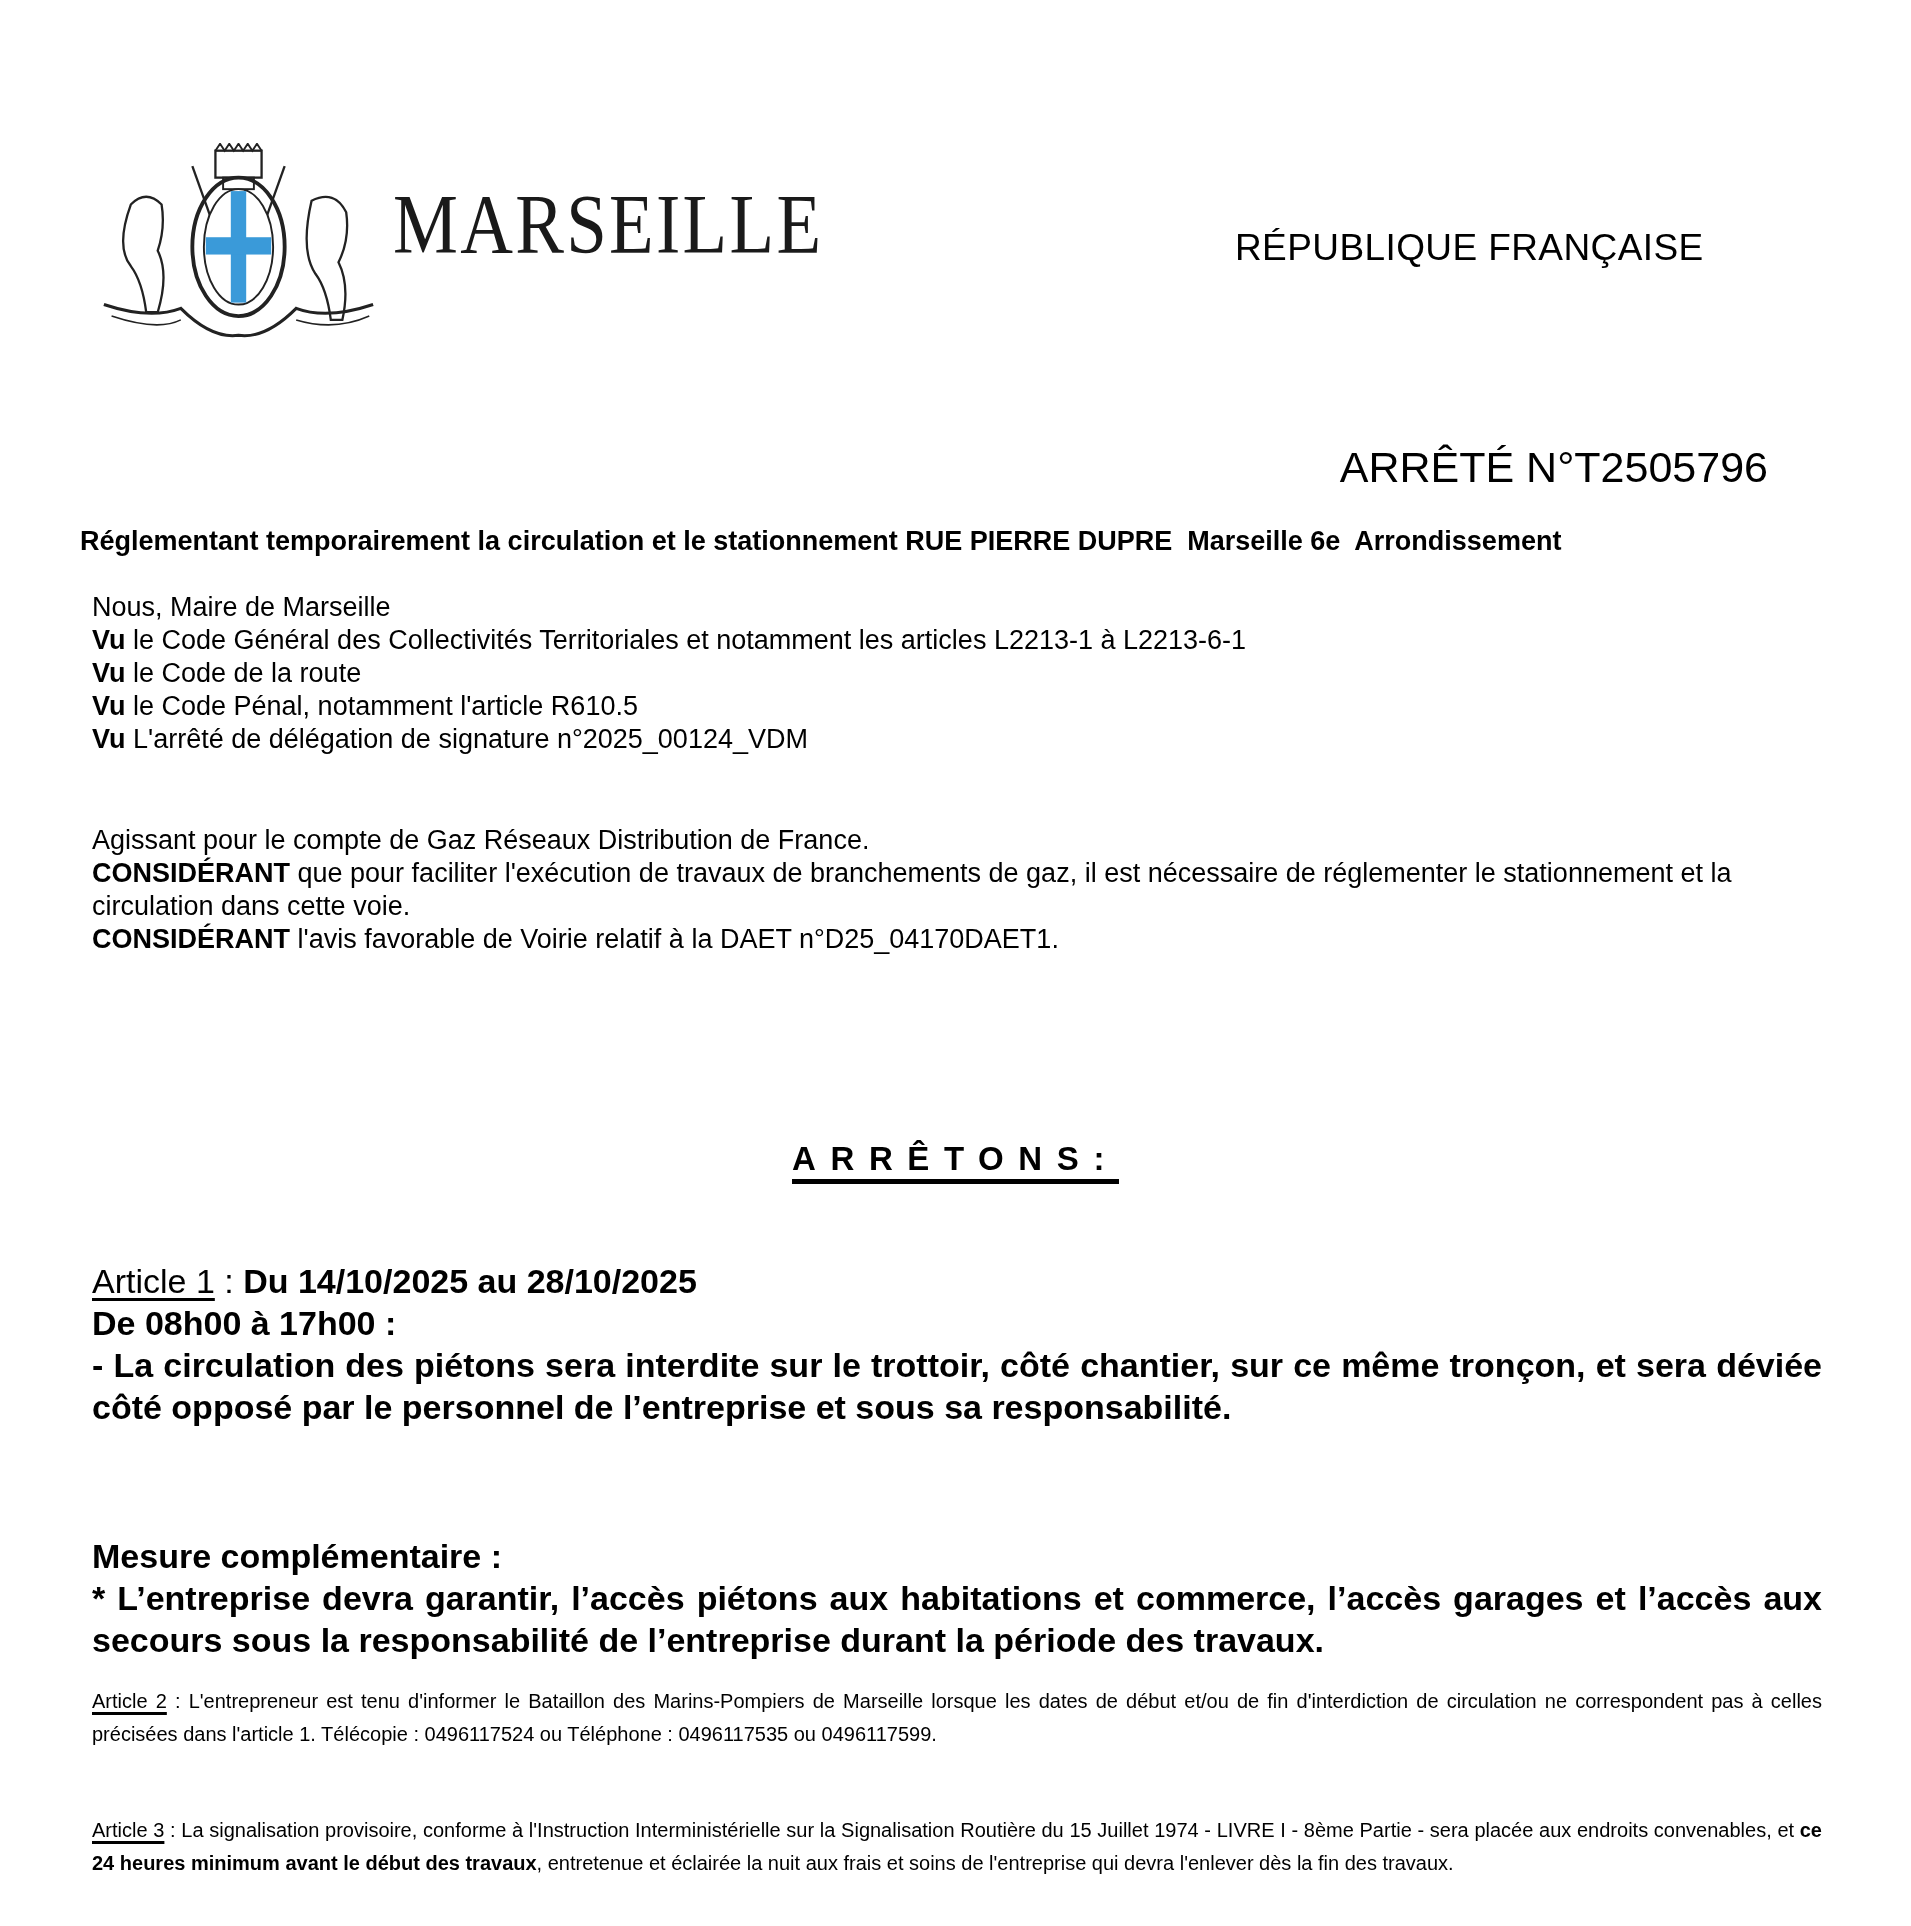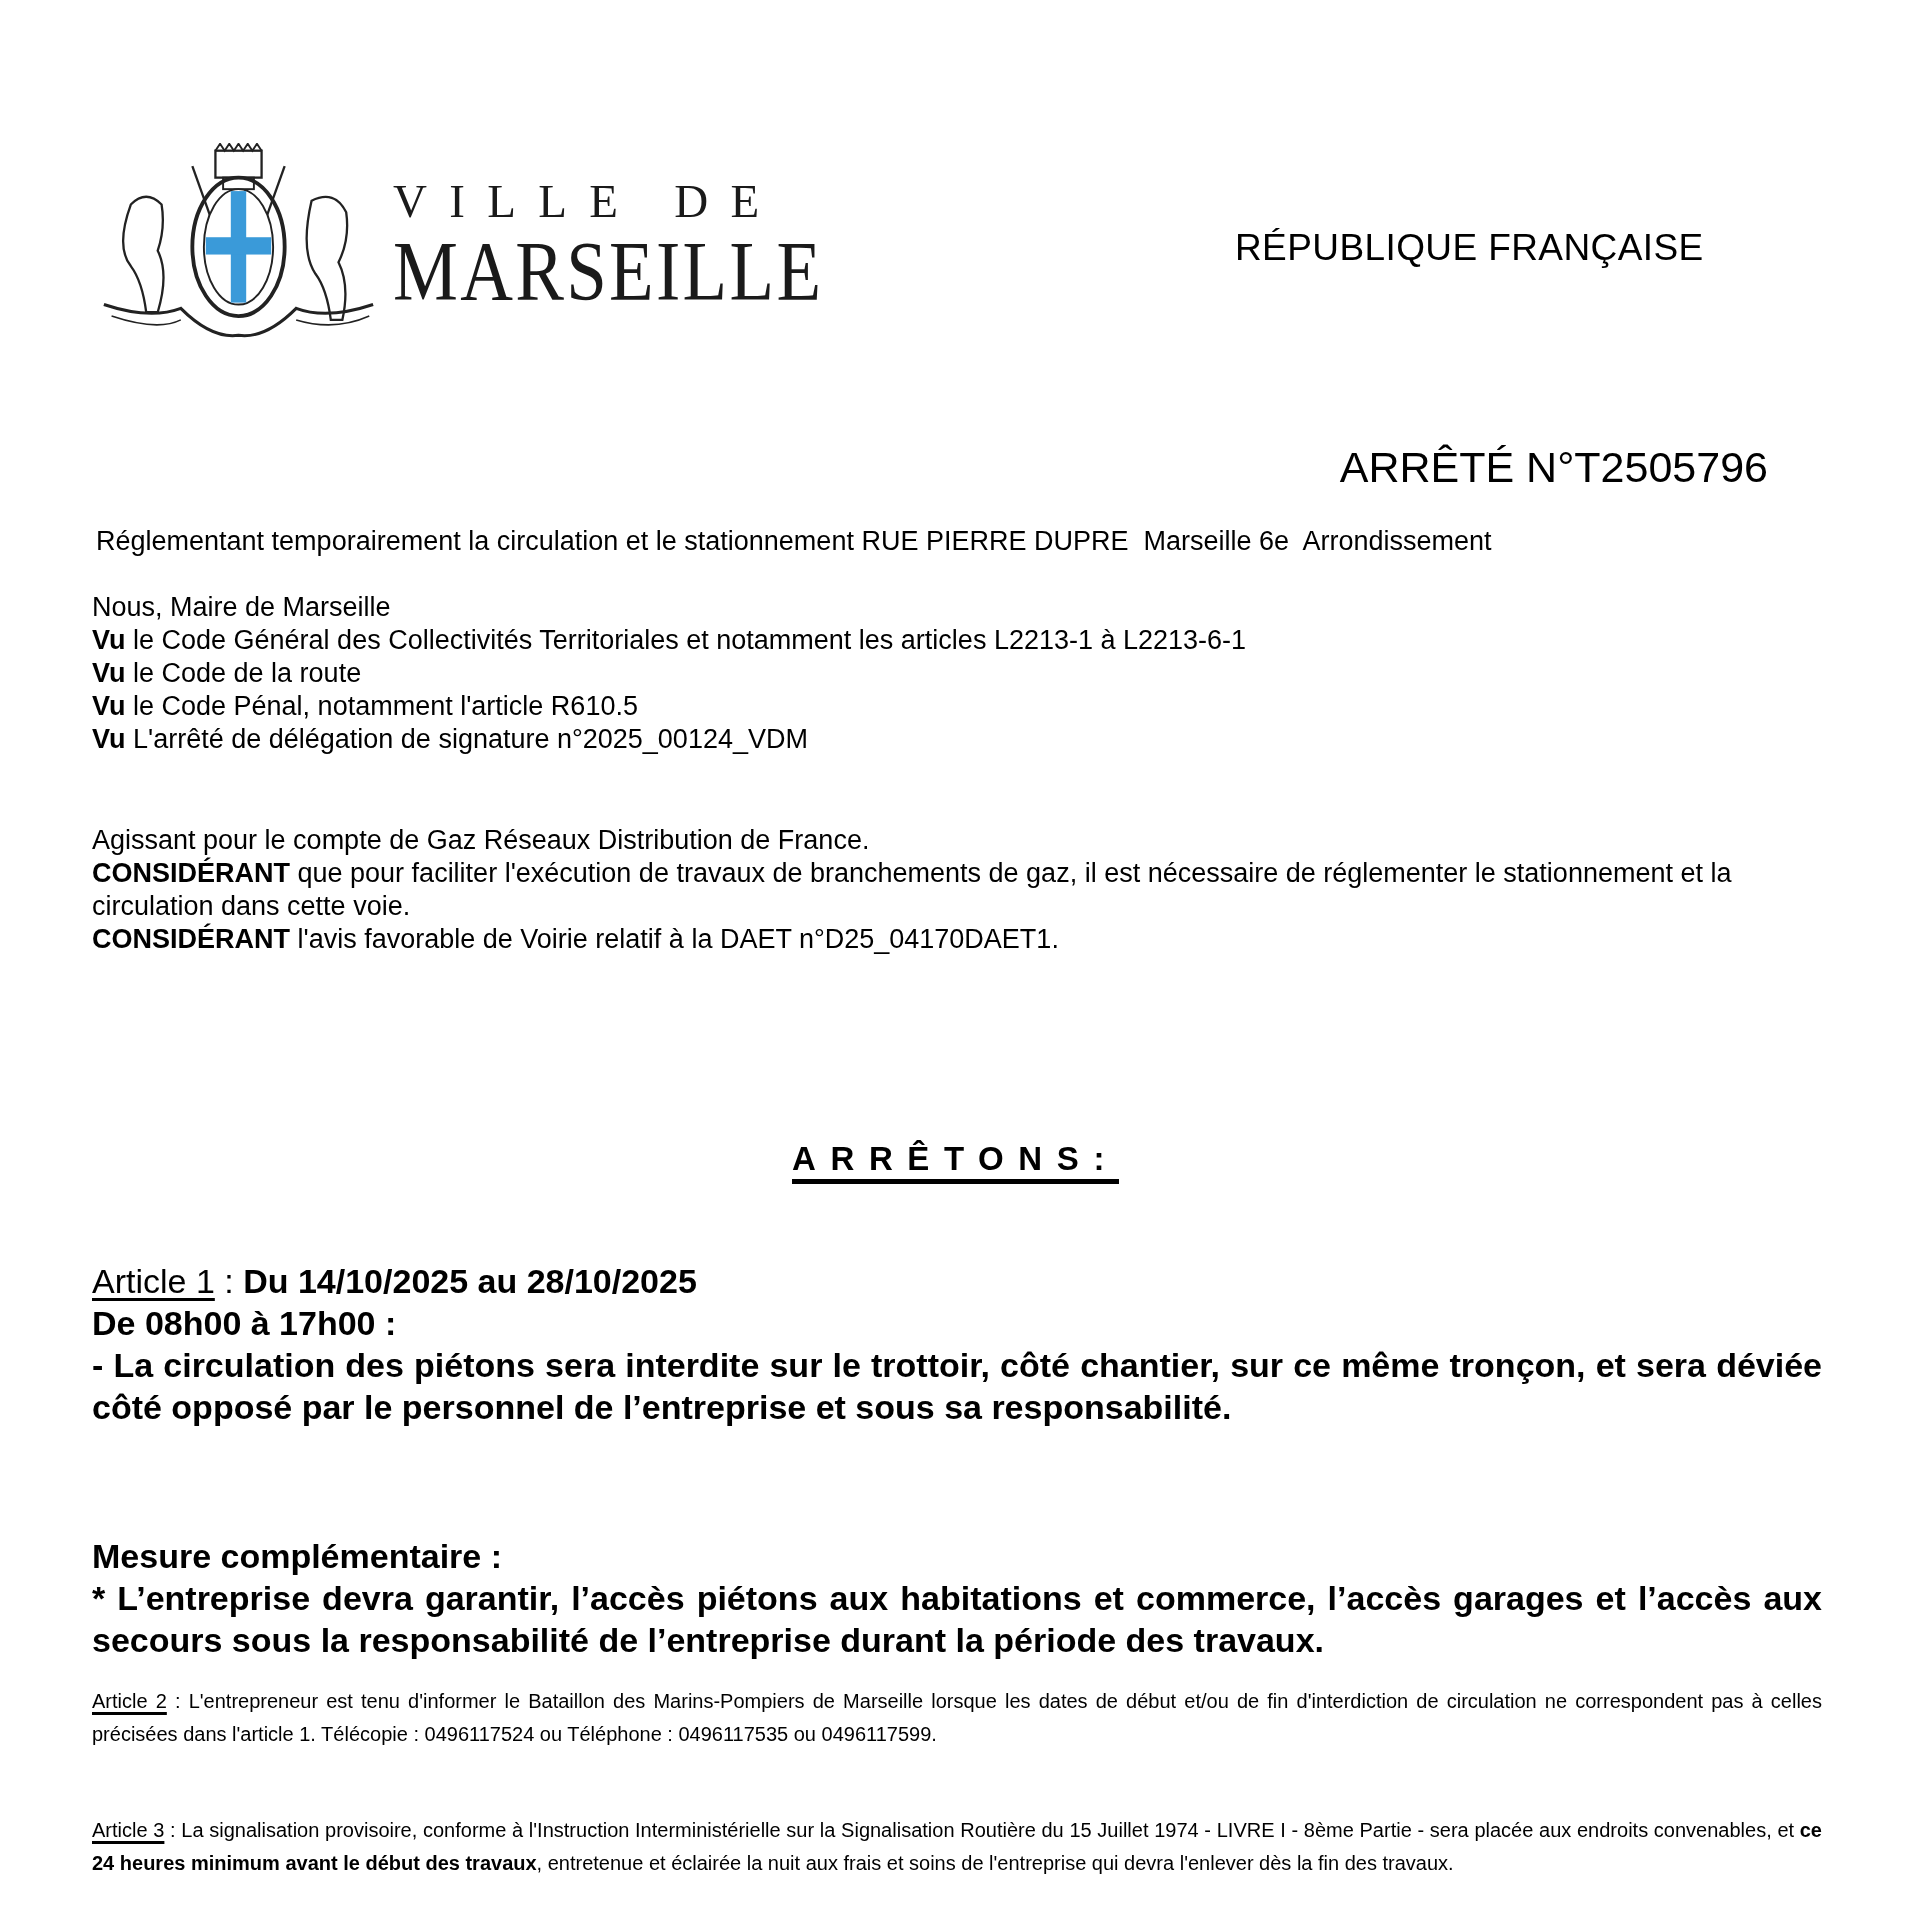--- a/index.html
+++ b/index.html
@@ -10,21 +10,21 @@
   
   .logo { position: absolute; left: 96px; top: 143px; width: 663px; height: 200px; }
   .crest { position: absolute; left: 0; top: 0; width: 285px; height: 200px; }
   .logo-text { position: absolute; left: 297px; top: 35px; }
   .logo-ville { font-family: "Liberation Serif", serif; font-size: 47px; letter-spacing: 22.3px; color: #1a1a1a; line-height: 1; }
   .logo-marseille { font-family: "Liberation Serif", serif; font-size: 73px; letter-spacing: 2.3px; color: #1a1a1a; line-height: 1; margin-top: 5.4px; transform: scaleY(1.15); transform-origin: top left; }
   .republique { position: absolute; left: 1235px; top: 227px; font-size: 37px; letter-spacing: 0.4px; }
 
   
   .title { position: absolute; left: 0; width: 1768px; top: 443px; text-align: right; font-weight: normal; font-size: 43px; }
-  .subtitle { position: absolute; left: 96px; top: 526px; font-weight: normal; font-size: 27px; white-space: pre; }
+  .subtitle { position: absolute; left: 80px; top: 526px; font-weight: bold; font-size: 27px; white-space: pre; }
 
   .block { position: absolute; left: 92px; width: 1730px; font-size: 27px; line-height: 33px; }
   .block p { margin: 0; }
   .vu-line b { font-weight: bold; }
 
   .arretons { position: absolute; left: 0; width: 1911px; top: 1140px; text-align: center; font-weight: bold; font-size: 33px; letter-spacing: 14.6px; }
   .arretons span { text-decoration: underline; text-decoration-thickness: 4.6px; text-underline-offset: 8.5px; }
 
   .art1 { position: absolute; left: 92px; width: 1730px; top: 1260px; font-size: 34px; line-height: 42px; font-weight: bold; }
   .art1 p { margin: 0; text-align: justify; }
@@ -60,21 +60,20 @@
 
       <path d="M90 160 q40 -40 80 0 q10 60 -10 120 q30 60 0 160 l-30 0 q-10 -80 -40 -120 q-40 -50 0 -160 z" fill="none" stroke="#222" stroke-width="6"></path>
 
       <path d="M560 150 q60 -30 90 30 q10 70 -20 130 q30 60 10 150 l-30 0 q-10 -80 -40 -120 q-40 -60 -10 -190 z" fill="none" stroke="#222" stroke-width="6"></path>
 
       <path d="M20 420 q120 40 200 10 q80 80 150 70 q70 10 150 -70 q80 30 200 -10" fill="none" stroke="#222" stroke-width="8"></path>
       <path d="M40 450 q120 40 180 10" fill="none" stroke="#222" stroke-width="4"></path>
       <path d="M520 460 q100 30 190 -10" fill="none" stroke="#222" stroke-width="4"></path>
     </svg>
     <div class="logo-text">
-      <div class="logo-ville">VILLE DE</div>
       <div class="logo-marseille">MARSEILLE</div>
     </div>
   </div>
 
   <div class="republique">RÉPUBLIQUE FRANÇAISE</div>
 
   <div class="title">ARRÊTÉ N°T2505796</div>
   <div class="subtitle">Réglementant temporairement la circulation et le stationnement RUE PIERRE DUPRE  Marseille 6e  Arrondissement</div>
 
   <div class="block" style="top:591px;">

